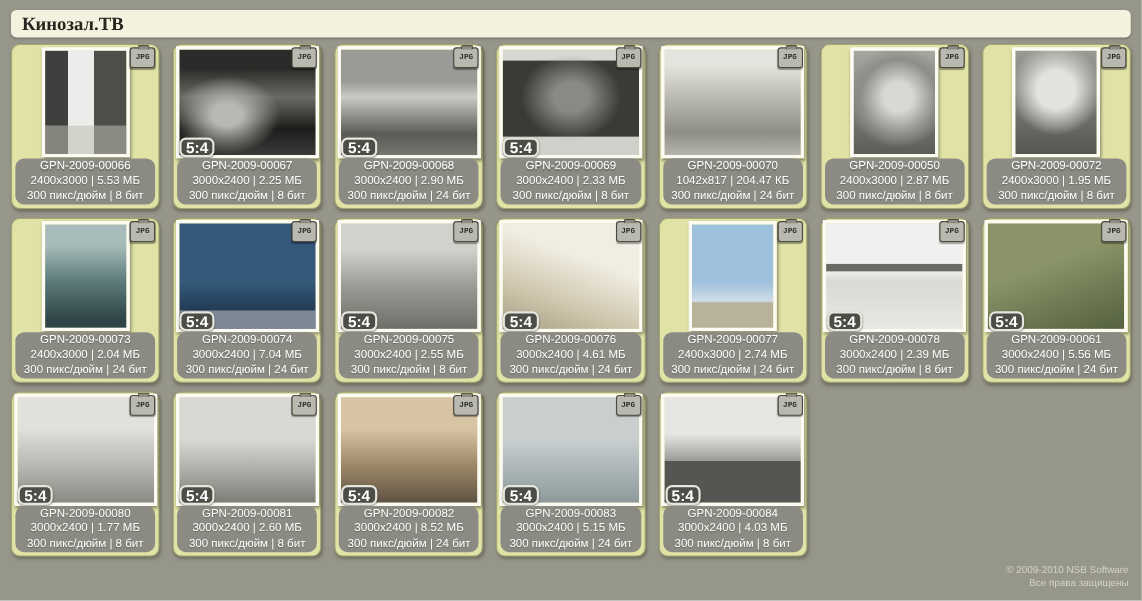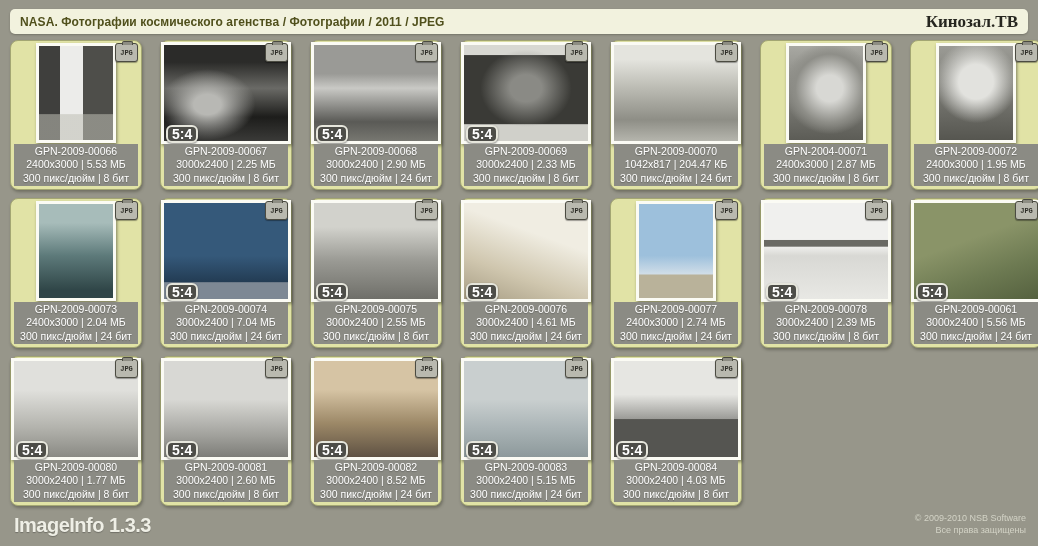--- a/index.html
+++ b/index.html
@@ -8,31 +8,31 @@
 
   
   .topbar{position:absolute;top:9px;left:10px;right:10px;height:25px;background:#f2f2de;
     border-radius:5px;display:flex;align-items:center;justify-content:space-between;
     padding:0 10px;box-sizing:border-box;box-shadow:0 1px 2px rgba(40,40,30,.3);}
   .crumb{font-size:12px;font-weight:bold;color:#50501c;letter-spacing:.1px;}
   .brand{font-family:"Liberation Serif",serif;font-size:17px;font-weight:bold;color:#26261f;}
 
   
   .grid{position:absolute;top:40px;left:10px;right:10px;display:grid;
-    grid-template-columns:repeat(7,1fr);gap:8px 18px;}
+    grid-template-columns:repeat(7,1fr);gap:8px 12px;}
   .card{position:relative;height:150px;background:#e1e3a6;border:1px solid #a3a673;
     border-radius:8px;box-sizing:border-box;box-shadow:1px 2px 3px rgba(40,40,25,.35);cursor:pointer;}
   .imgarea{position:relative;height:104px;display:flex;align-items:center;justify-content:center;}
   .photo{border:3px solid #fbfbf4;box-shadow:1px 2px 3px rgba(0,0,0,.45);}
   .photo.landscape{width:124px;height:96px;}
   .photo.portrait{width:74px;height:94px;}
 
   
   .caption{position:absolute;left:3px;right:3px;bottom:3px;height:41px;background:#8b8b84;
-    border-radius:0;color:#ffffff;text-align:center;font-size:10.5px;line-height:13.4px;
+    border-radius:8px;color:#ffffff;text-align:center;font-size:10.5px;line-height:13.4px;
     padding-top:1px;overflow:hidden;text-shadow:0 1px 1px rgba(0,0,0,.25);}
 
   
   .jpg-badge{position:absolute;top:2px;right:3px;width:21px;height:17px;background:#b9b9af;
     border:1px solid #4b4b41;border-radius:3px;font-family:"Liberation Mono",monospace;
     font-size:7px;font-weight:bold;color:#2e2e28;display:flex;align-items:center;justify-content:center;
     box-shadow:0 1px 1px rgba(0,0,0,.35);}
   .jpg-badge::before{content:"";position:absolute;top:-3px;left:6px;width:9px;height:3px;
     background:#8d8d83;border:1px solid #4b4b41;border-bottom:none;border-radius:2px 2px 0 0;}
 
@@ -69,21 +69,20 @@
   .v82{background:linear-gradient(180deg,#d6c4a4 0 30%,#9c8867 65%,#5f5243);}
   .v83{background:linear-gradient(180deg,#c9cfcf 0 40%,#aab4b6 70%,#8d999b);}
   .v84{background:linear-gradient(180deg,#e6e6e2 0 35%,#9c9c98 60%,#555551 61%);}
 </style>
 </head>
 <body>
 
 <div class="screen">
 
   <div class="topbar">
-    <span class="crumb">NASA. Фотографии космического агенства / Фотографии / 2011 / JPEG</span>
     <span class="brand">Кинозал.ТВ</span>
   </div>
 
   <div class="grid">
       <div class="card">
     <div class="imgarea">
       <div class="photo v66 portrait"></div>
       <div class="jpg-badge">JPG</div>
 
     </div>
@@ -141,21 +140,21 @@
       <div>300 пикс/дюйм | 24 бит</div>
     </div>
   </div>
       <div class="card">
     <div class="imgarea">
       <div class="photo v71 portrait"></div>
       <div class="jpg-badge">JPG</div>
 
     </div>
     <div class="caption">
-      <div>GPN-2004-00071</div>
+      <div>GPN-2009-00050</div>
       <div>2400x3000 | 2.87 МБ</div>
       <div>300 пикс/дюйм | 8 бит</div>
     </div>
   </div>
       <div class="card">
     <div class="imgarea">
       <div class="photo v72 portrait"></div>
       <div class="jpg-badge">JPG</div>
 
     </div>
@@ -305,20 +304,19 @@
     </div>
     <div class="caption">
       <div>GPN-2009-00084</div>
       <div>3000x2400 | 4.03 МБ</div>
       <div>300 пикс/дюйм | 8 бит</div>
     </div>
   </div>
     </div>
 
   <div class="footer">
-    <div class="app-title">ImageInfo 1.3.3</div>
     <div class="copy">
       <div>© 2009-2010 NSB Software</div>
       <div>Все права защищены</div>
     </div>
   </div>
 
 </div>
 
 </body></html>

